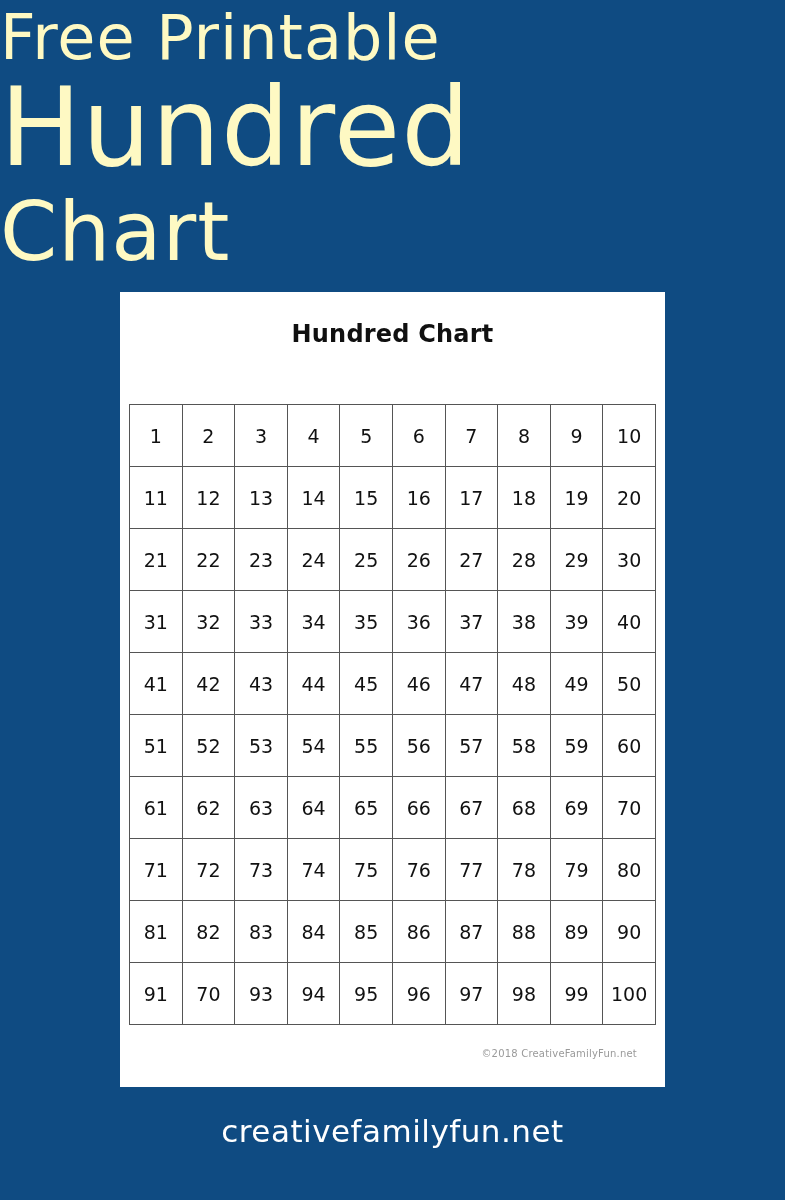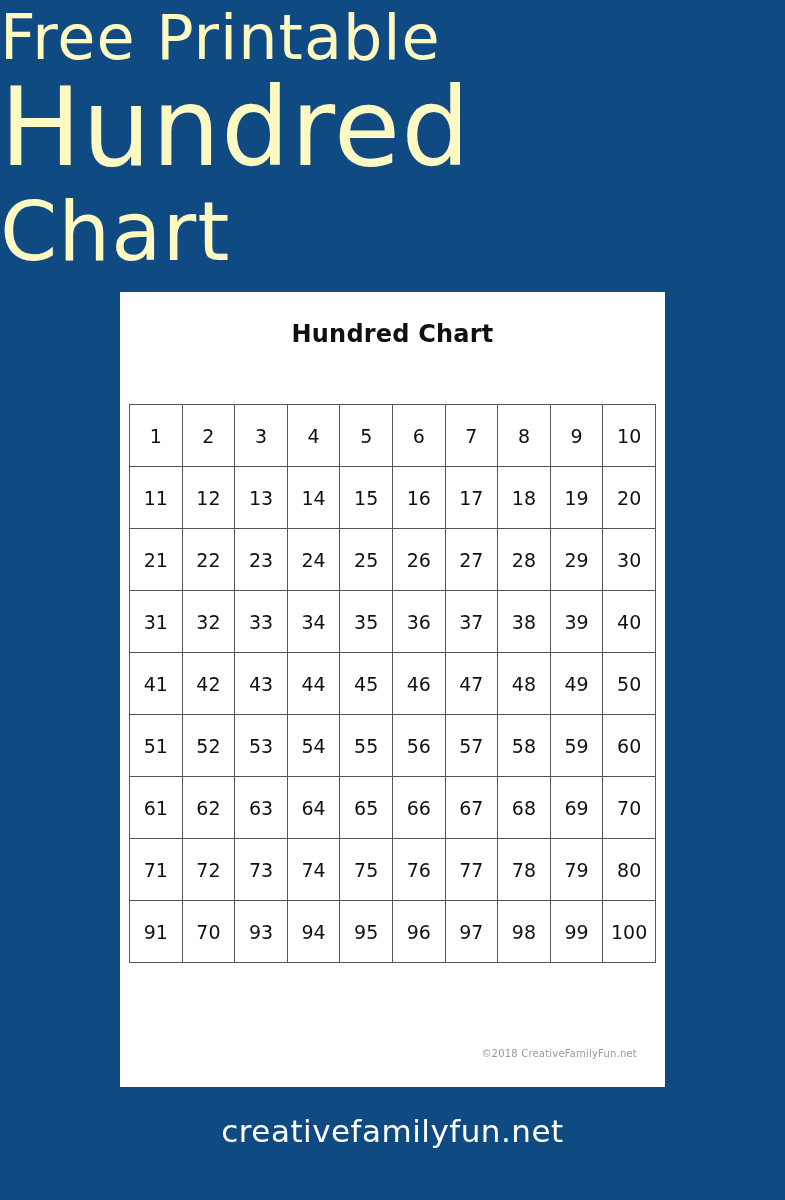--- a/index.html
+++ b/index.html
@@ -224,20 +224,32 @@
               <td>73</td>
               <td>74</td>
               <td>75</td>
               <td>76</td>
               <td>77</td>
               <td>78</td>
               <td>79</td>
               <td>80</td>
             </tr>
             <tr>
+              <td>81</td>
+              <td>82</td>
+              <td>83</td>
+              <td>84</td>
+              <td>85</td>
+              <td>86</td>
+              <td>87</td>
+              <td>88</td>
+              <td>89</td>
+              <td>90</td>
+            </tr>
+            <tr>
               <td>91</td>
               <td>70</td>
               <td>93</td>
               <td>94</td>
               <td>95</td>
               <td>96</td>
               <td>97</td>
               <td>98</td>
               <td>99</td>
               <td>100</td>

